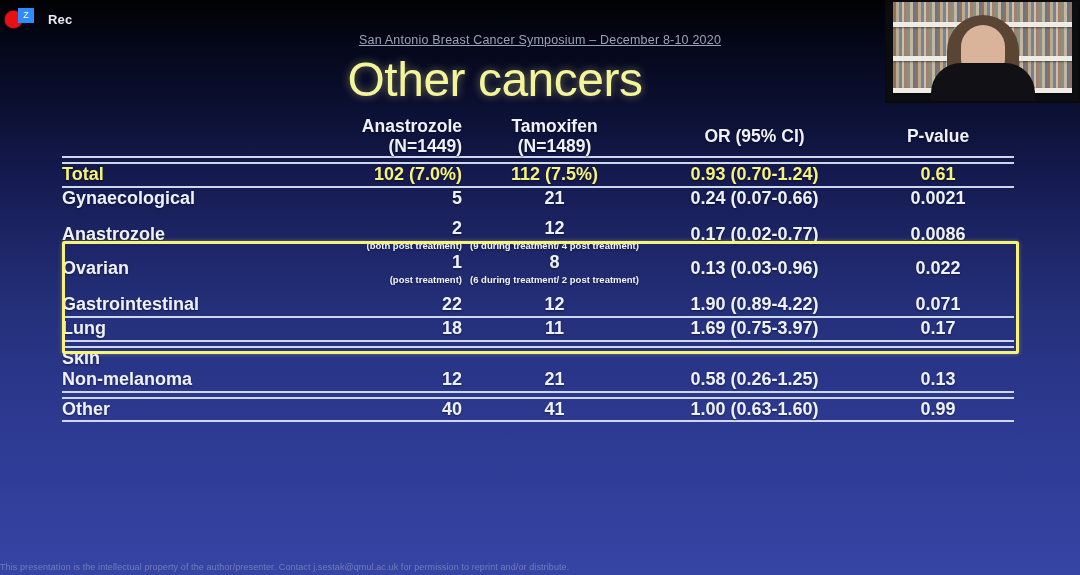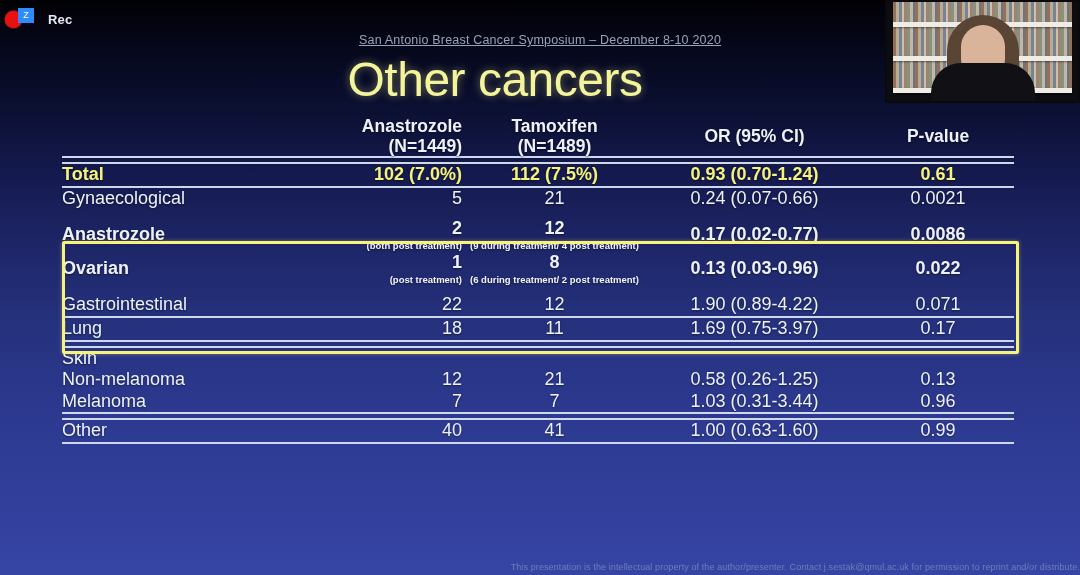--- a/index.html
+++ b/index.html
@@ -116,20 +116,21 @@
     color:#eef1f7;font-size:17.5px;font-weight:bold;line-height:1.15;
     padding-bottom:6px;text-shadow:0 1px 2px rgba(0,0,0,.5);
   }
   .hdr .sub{display:block;font-size:17.5px;font-weight:bold;}
   .hdr .one{padding-top:14px;}
 
   tr.row td{
     color:#eef2f8;font-size:18px;line-height:1.2;
     padding-top:6px;padding-bottom:6px;
     text-shadow:0 1px 2px rgba(0,0,0,.45);
+    font-weight:bold;
   }
   tr.total td{color:#f6f27a;font-weight:bold;font-size:18px;}
   tr.hi td{font-weight:bold;}
   .note{
     display:block;font-size:9.5px;font-weight:bold;line-height:1.15;
     margin-top:1px;color:#f2f5fb;
   }
   .indent{padding-left:28px;}
 
   
@@ -143,21 +144,21 @@
   .rule-gap div{height:9px;}
 
   
   #hibox{
     position:absolute;left:62px;top:241px;width:951px;height:107px;
     border:3px solid #f6f27a;border-radius:2px;pointer-events:none;z-index:20;
     box-shadow:0 0 4px rgba(246,242,122,.35);
   }
 
   #footer{
-    position:absolute;left:0;top:562px;width:1080px;text-align:right;
+    position:absolute;left:0;top:562px;width:1080px;text-align:left;
     color:#6f7eb8;font-size:9px;letter-spacing:.1px;
   }
 </style>
 </head>
 <body>
 
 <div id="slide">
 
   <div id="rec">
     <span class="dot"></span>
@@ -304,27 +305,20 @@
       </tr>
 
       <tr class="row">
         <td class="c-label indent">Non-melanoma</td>
         <td class="c-a">12</td>
         <td class="c-t">21</td>
         <td class="c-or">0.58 (0.26-1.25)</td>
         <td class="c-p">0.13</td>
       </tr>
 
-      <tr class="row">
-        <td class="c-label indent">Melanoma</td>
-        <td class="c-a">7</td>
-        <td class="c-t">7</td>
-        <td class="c-or">1.03 (0.31-3.44)</td>
-        <td class="c-p">0.96</td>
-      </tr>
 
       <tr class="rule-dbl">
           <td colspan="5">
             <div></div>
           </td>
         </tr>
 
       <tr class="row">
         <td class="c-label">Other</td>
         <td class="c-a">40</td>

